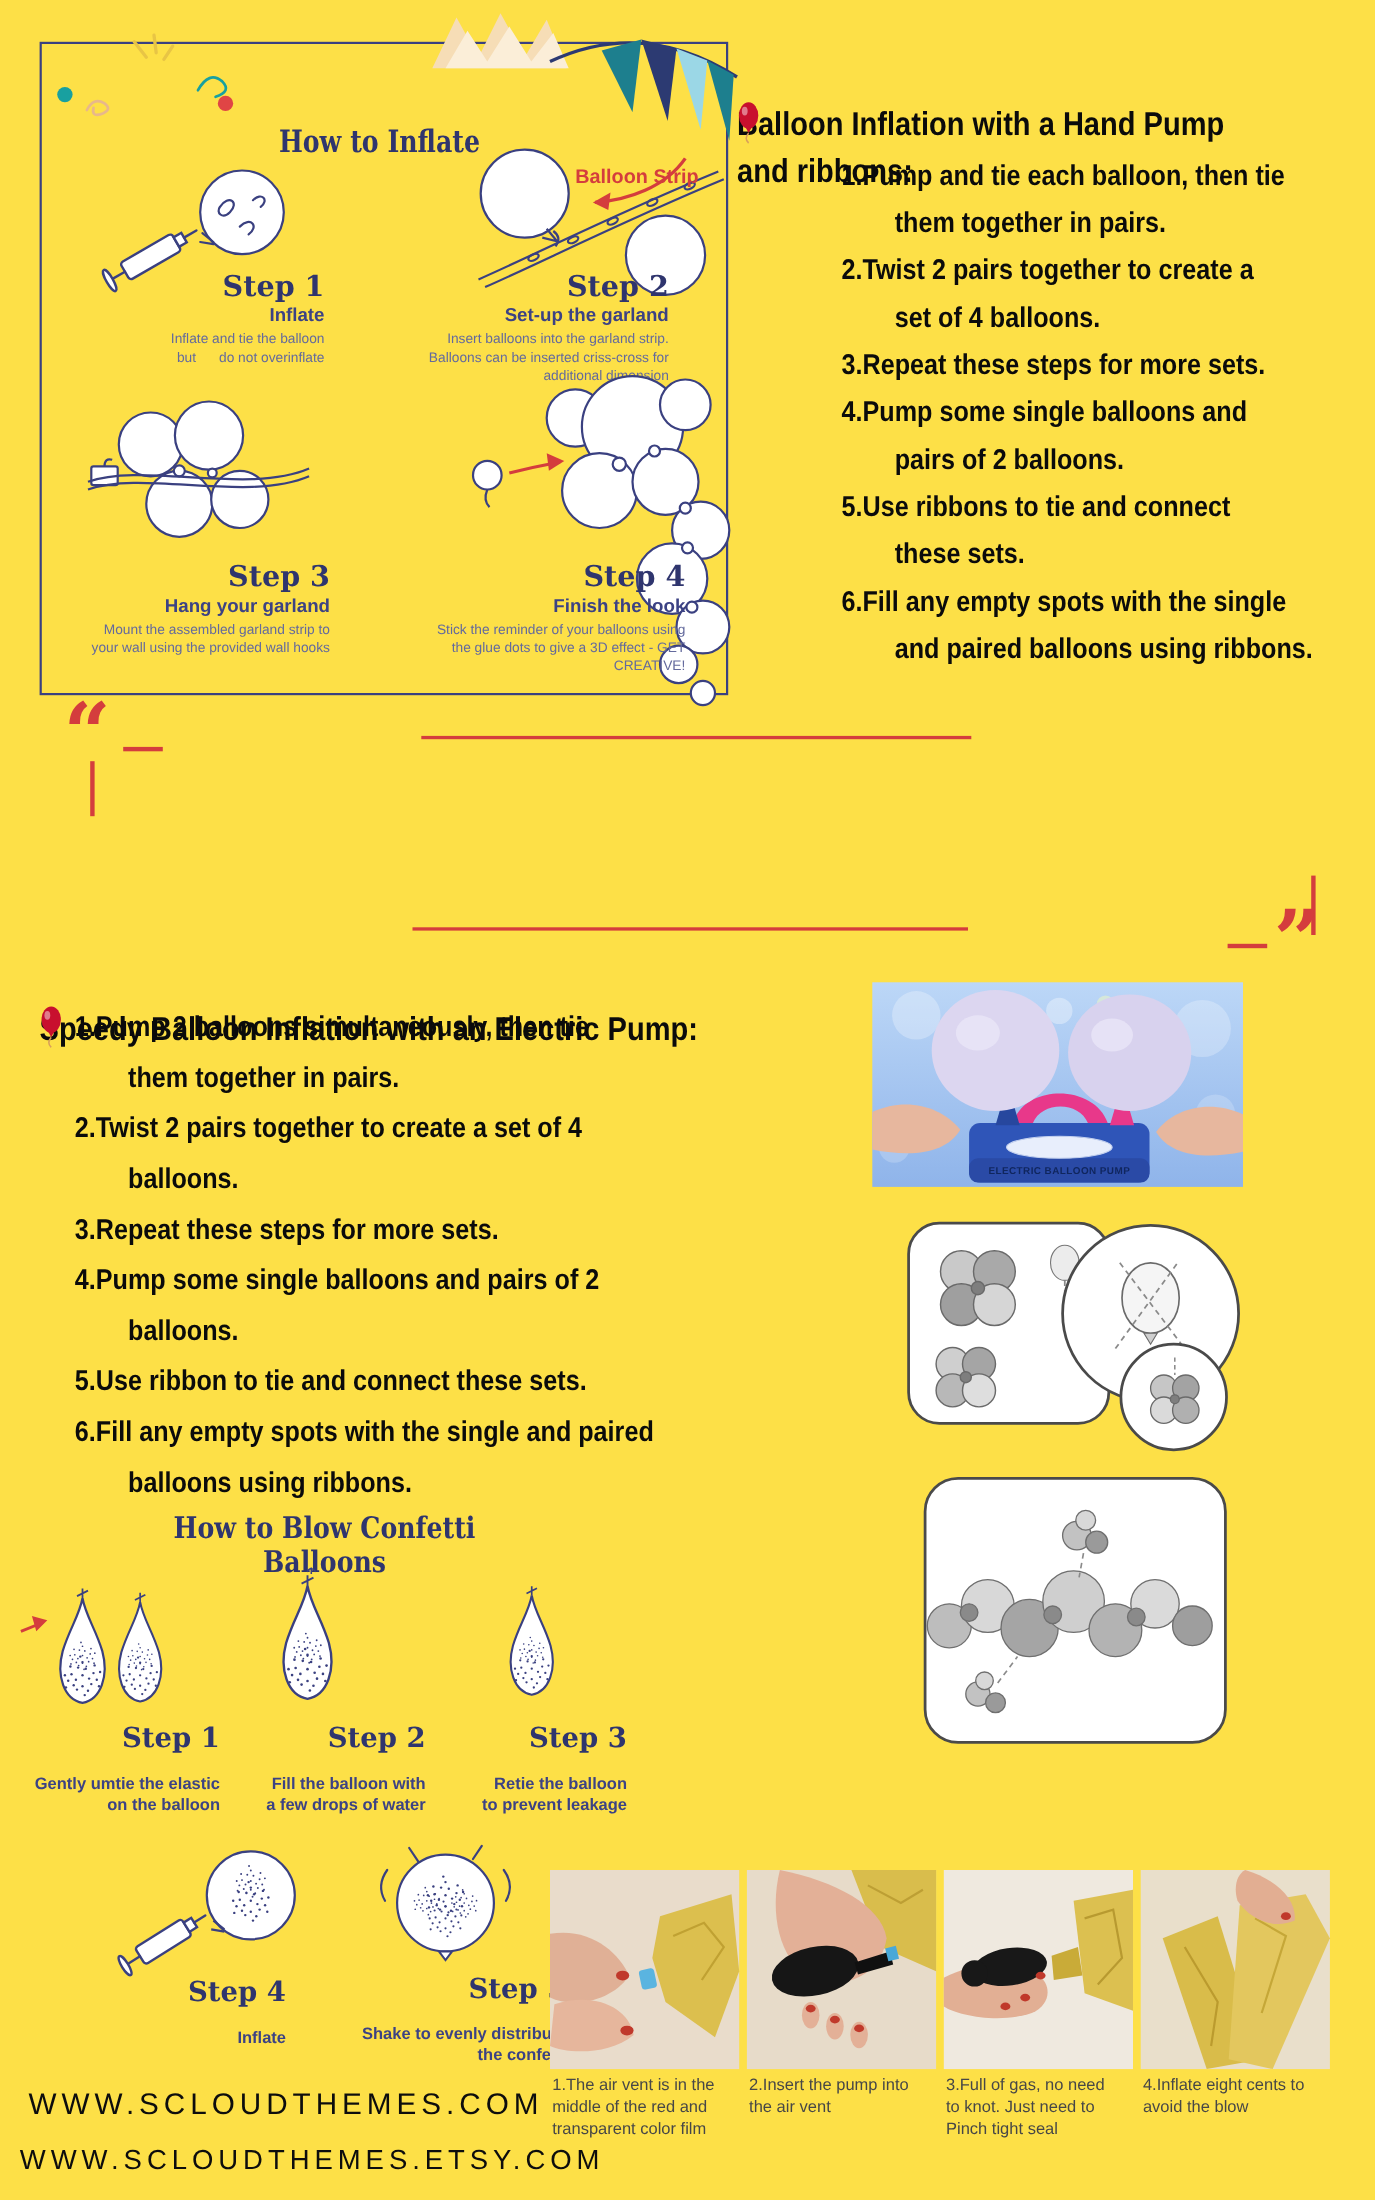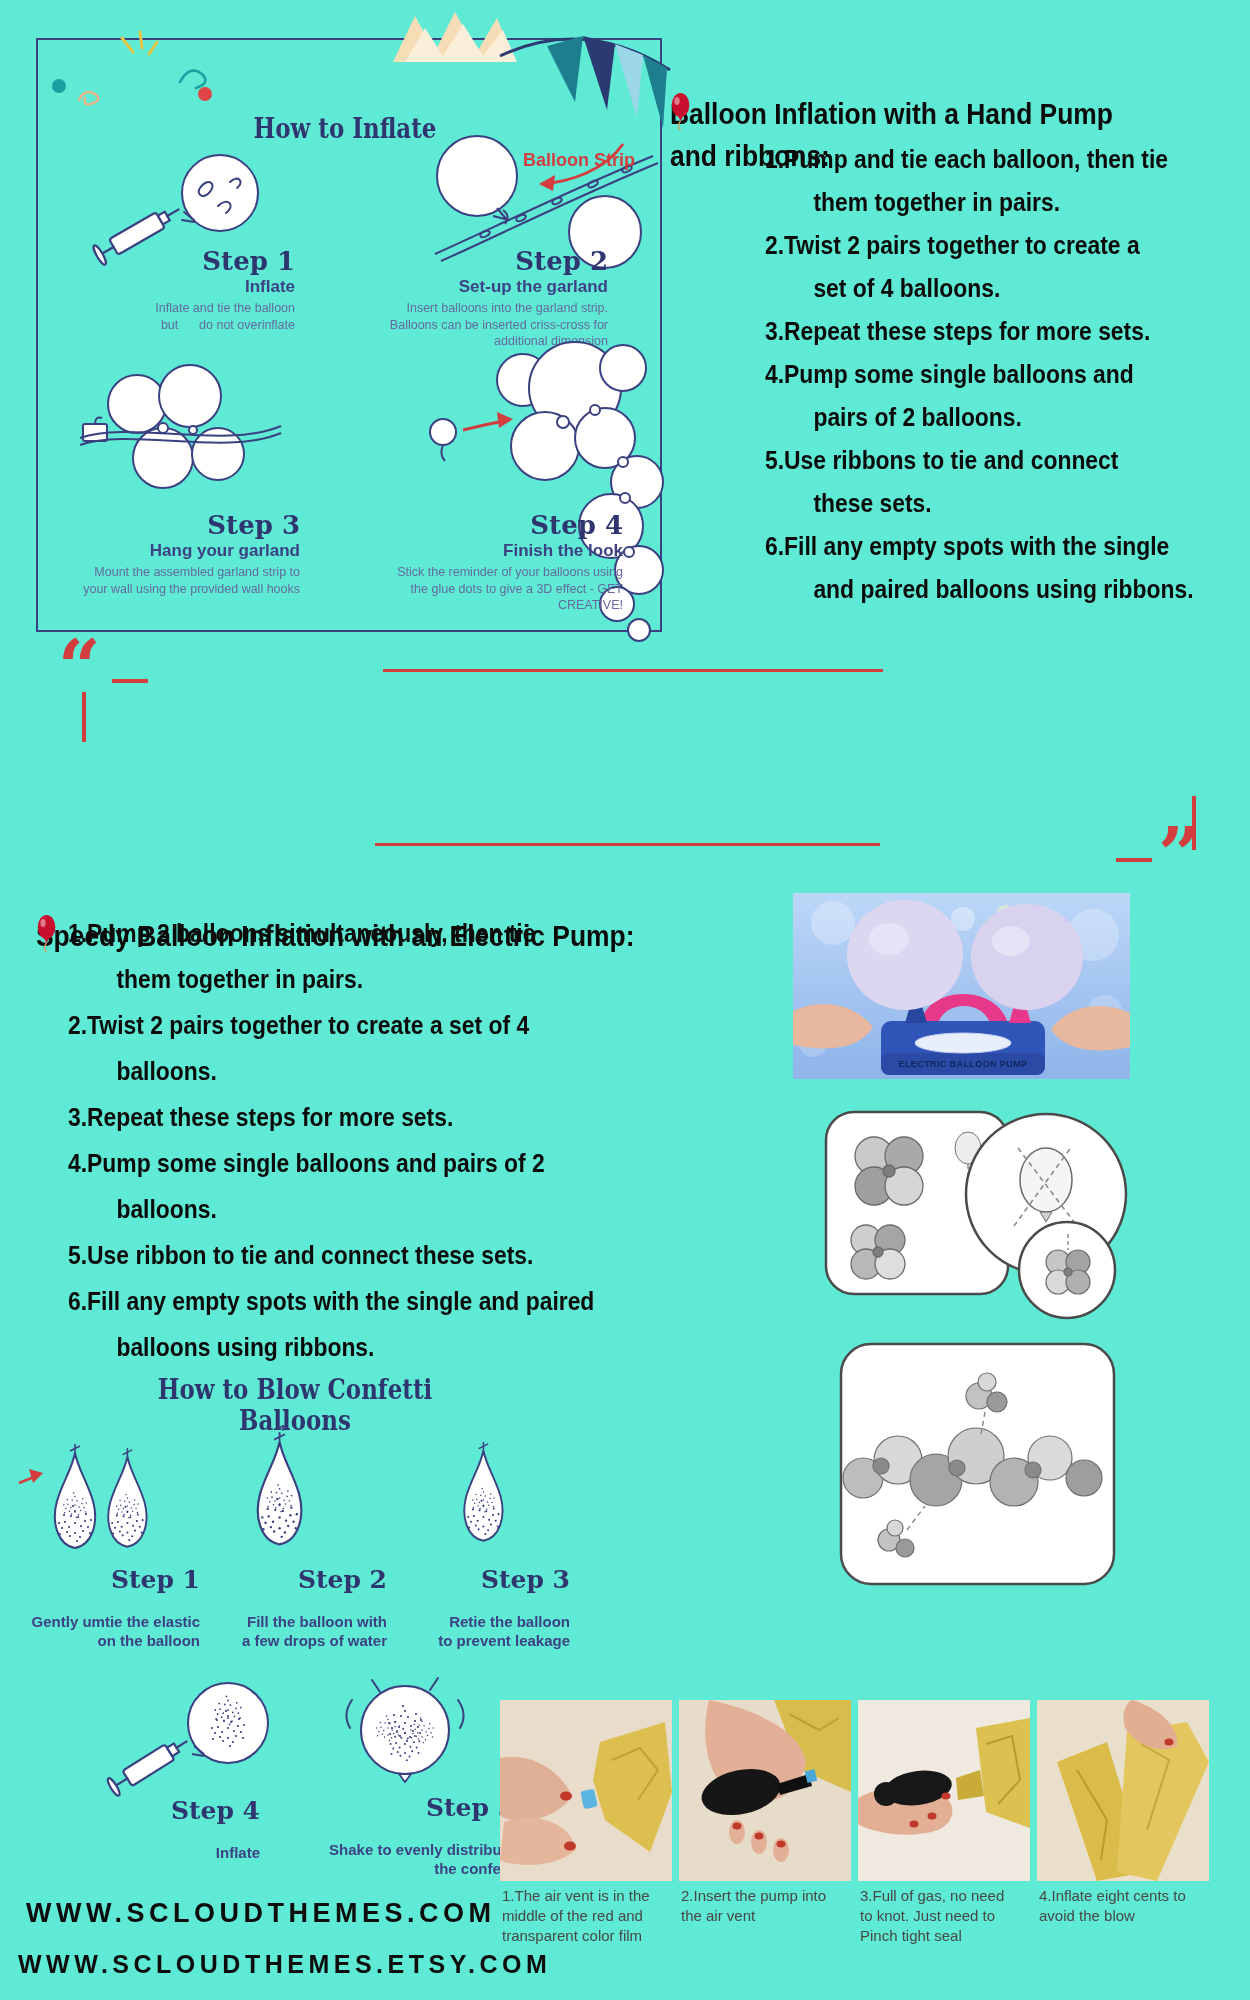--- a/index.html
+++ b/index.html
@@ -1,16 +1,16 @@
 <!DOCTYPE html>
 <html><head>
 <meta charset="utf-8">
 <style>
   html,body{margin:0;padding:0;background:#ffffff;}
-  #canvas{position:relative;width:1250px;height:2000px;background:#5eead4;overflow:hidden;
+  #canvas{position:relative;width:1250px;height:2000px;background:#fde047;overflow:hidden;
           font-family:"Liberation Sans",sans-serif;}
   .abs{position:absolute;}
   
   .inflate-box{position:absolute;left:36px;top:38px;width:622px;height:590px;border:2px solid #3a4080;}
   .box-title{position:absolute;left:205px;top:112px;width:280px;text-align:center;
              font-family:"DejaVu Serif",serif;font-weight:bold;font-size:28px;color:#2f356e;
              transform:scaleX(.82);transform-origin:center top;}
   .stepcap{position:absolute;text-align:right;}
   .step-name{font-family:"DejaVu Serif",serif;font-weight:bold;font-size:26px;color:#2f356e;}
   .step-sub{font-weight:bold;font-size:17px;color:#3c4284;margin-top:1px;}
@@ -34,21 +34,21 @@
   .quote-text b{color:#1c1c1c;}
   
   .conf-title{position:absolute;left:85px;top:1374px;width:420px;text-align:center;
               font-family:"DejaVu Serif",serif;font-weight:bold;font-size:27px;color:#2f356e;
               transform:scaleX(.85);transform-origin:center top;}
   .c-name{font-family:"DejaVu Serif",serif;font-weight:bold;font-size:25px;color:#2f356e;}
   .c-desc{font-weight:bold;font-size:15px;color:#3c4284;line-height:1.28;white-space:pre-line;margin-top:18px;}
   
   .photo-cap{position:absolute;font-size:15px;color:#474747;line-height:1.33;white-space:pre-line;}
   
-  .url{position:absolute;font-weight:bold;color:#0d0d0d;letter-spacing:4.5px;}
+  .url{position:absolute;font-weight:normal;color:#0d0d0d;letter-spacing:4.5px;}
   .url1{left:26px;top:1898px;font-size:27px;}
   .url2{left:18px;top:1950px;font-size:25px;}
   svg{position:absolute;overflow:visible;}
   .navy-draw{stroke:#3a4080;fill:#fff;stroke-width:2;}
 </style>
 </head>
 <body>
 
 <div id="canvas">
 

